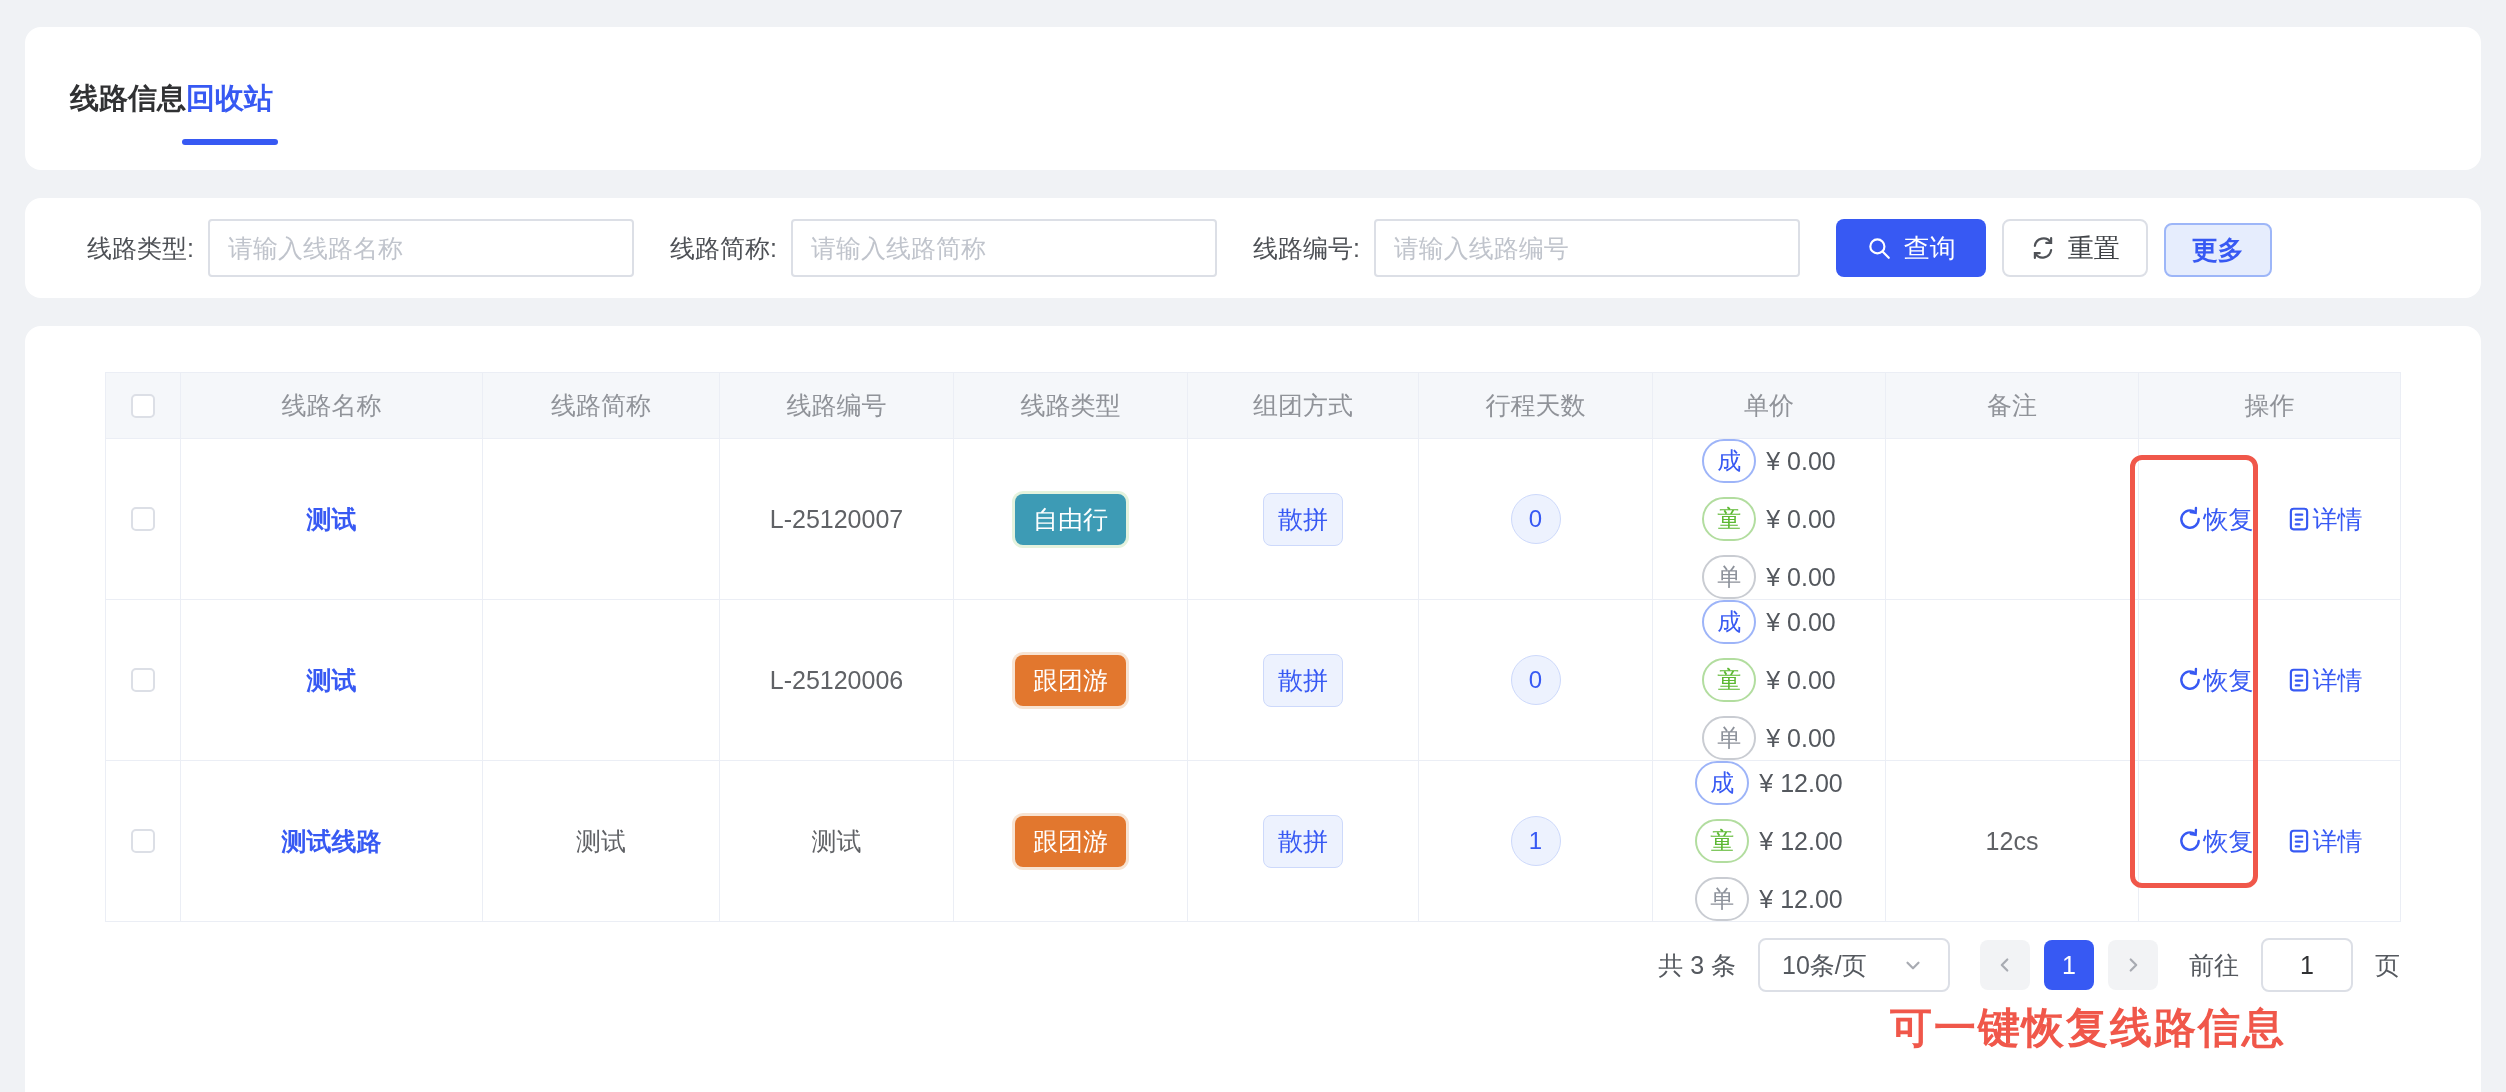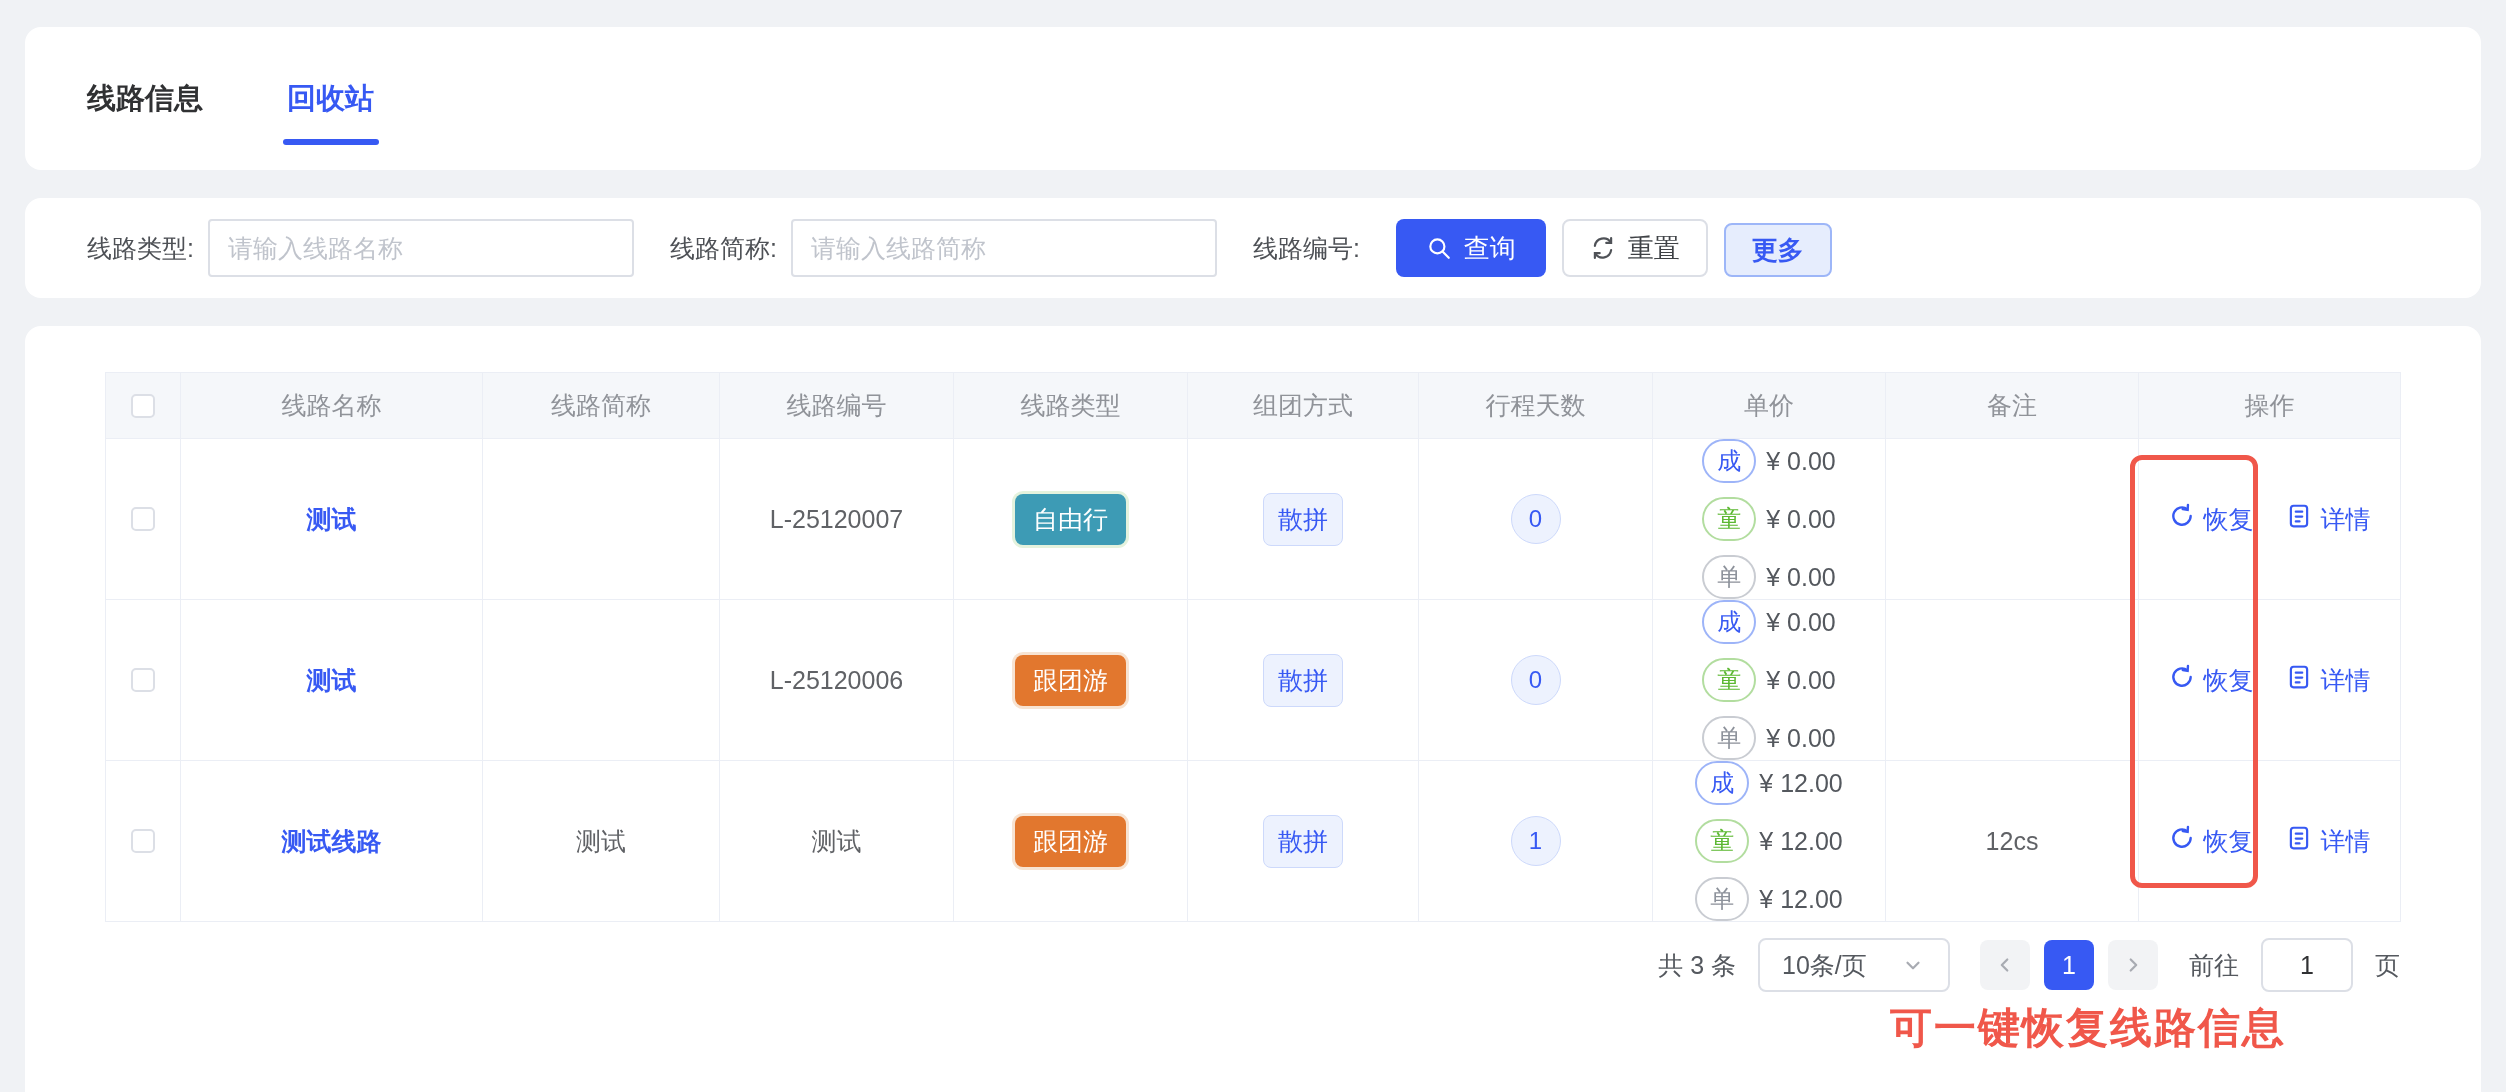--- a/index.html
+++ b/index.html
@@ -6,21 +6,21 @@
   html,body { width: 2506px; height: 1092px; }
   body {
     background: #f0f2f5;
     font-family: "Liberation Sans", "DejaVu Sans", sans-serif;
     color: #303133;
   }
   .page { position: relative; width: 2506px; height: 1092px; overflow: hidden; }
   .card { position: absolute; left: 25px; width: 2456px; background: #fff; border-radius: 16px; }
 
   
-  .tabs-card { top: 27px; height: 143px; display: flex; align-items: center; gap: 84px; padding-left: 62px; }
+  .tabs-card { top: 27px; height: 143px; display: flex; align-items: center; padding-left: 45px; }
   .tab { position: relative; font-size: 29px; font-weight: 700; color: #303133; cursor: pointer; }
   .tab.active { color: #3759f3; }
   .tab.active::after {
     content: ""; position: absolute; left: 50%; transform: translateX(-50%);
     bottom: -26px; width: 96px; height: 6px; background: #3759f3; border-radius: 3px;
   }
 
   
   .search-card { top: 198px; height: 100px; display: flex; align-items: center; padding-left: 62px; gap: 36px; }
   .field { display: flex; align-items: center; gap: 14px; }
@@ -62,21 +62,21 @@
   .prices { display: flex; flex-direction: column; gap: 14px; align-items: center; }
   .price-line { display: flex; align-items: center; gap: 10px; }
   .pill { display: inline-flex; align-items: center; justify-content: center; min-width: 54px; height: 44px;
           border-radius: 24px; font-size: 24px; background: #fff; padding: 0 10px; }
   .pill-adult  { border: 2px solid #9db4f8; color: #3759f3; }
   .pill-child  { border: 2px solid #b2dd9f; color: #5cb832; }
   .pill-single { border: 2px solid #c9ccd2; color: #8d929b; }
   .amount { color: #54585e; font-size: 25px; }
 
   .actions { display: flex; align-items: center; justify-content: center; gap: 32px; }
-  .action { display: inline-flex; align-items: flex-start; gap: 9px; color: #3759f3; font-size: 25px; cursor: pointer; white-space: nowrap; }
+  .action { display: inline-flex; align-items: center; gap: 1px; color: #3759f3; font-size: 25px; cursor: pointer; white-space: nowrap; }
   .action svg { flex: 0 0 auto; }
 
   
   .pagination { position: absolute; top: 612px; right: 81px; display: flex; align-items: center; gap: 22px;
                 color: #54585e; font-size: 25px; }
   .page-select { width: 192px; height: 54px; border: 2px solid #dcdfe6; border-radius: 8px; background: #fff;
                  display: flex; align-items: center; justify-content: space-between; padding: 0 24px 0 22px;
                  color: #54585e; cursor: pointer; }
   .page-group { display: flex; align-items: center; gap: 14px; margin: 0 8px; }
   .page-nav { width: 50px; height: 50px; background: #f2f3f5; border-radius: 8px; display: flex;
@@ -108,20 +108,21 @@
     <div class="field">
       <label>线路类型:</label>
       <input type="text" placeholder="请输入线路名称" style="">
     </div>
     <div class="field">
       <label>线路简称:</label>
       <input type="text" placeholder="请输入线路简称" style="">
     </div>
     <div class="field">
       <label>线路编号:</label>
+      <input type="text" placeholder="请输入线路编号" style="">
     </div>
     <div class="btns">
       <button class="btn btn-query">
         <span style="display:inline-flex">
           <svg width="26" height="26" viewBox="0 0 24 24" fill="none" stroke="#fff" stroke-width="2" stroke-linecap="round">
             <circle cx="10.5" cy="10.5" r="6.5"></circle>
               <line x1="15.5" y1="15.5" x2="21" y2="21"></line>
           </svg>
         </span>
         <span>查询</span>

